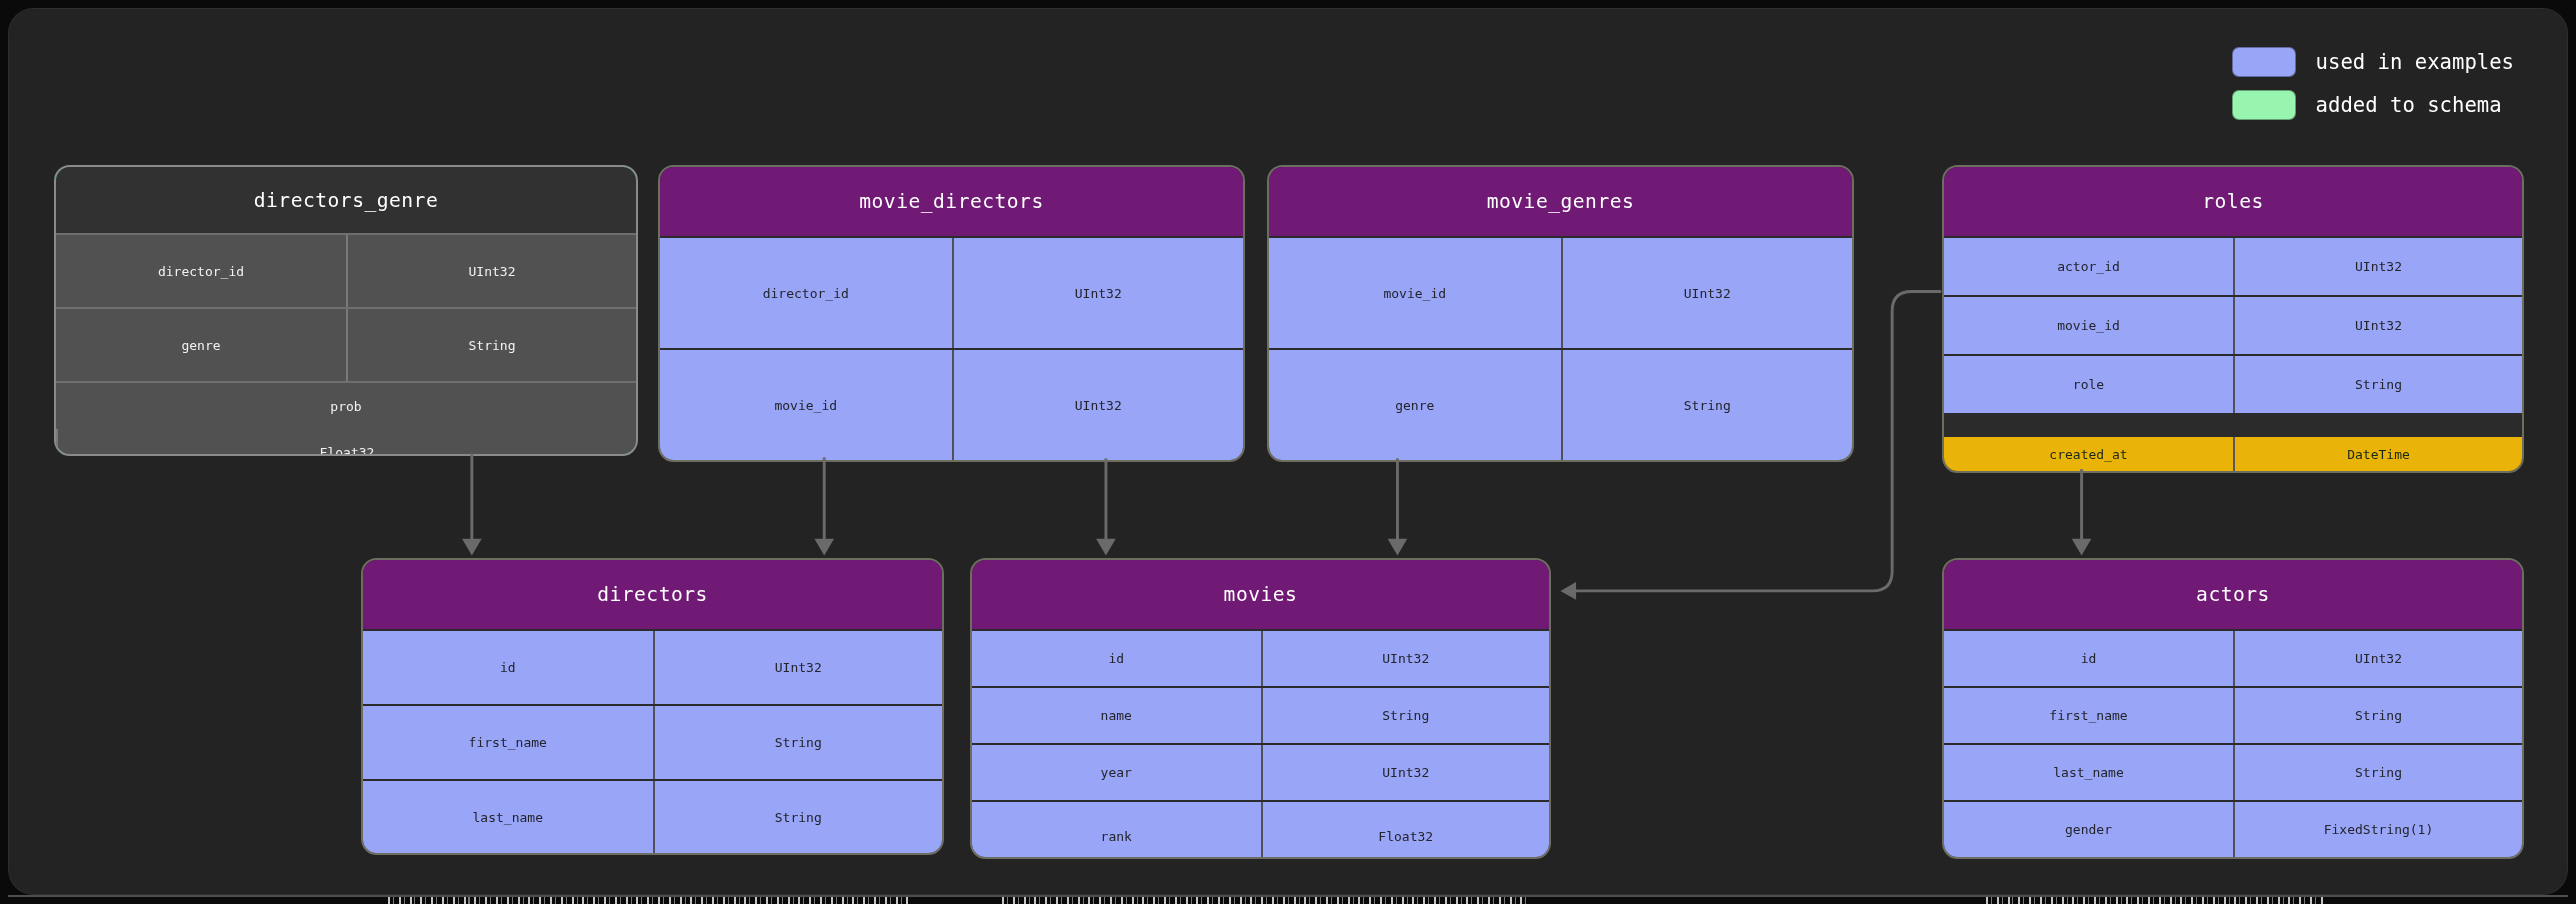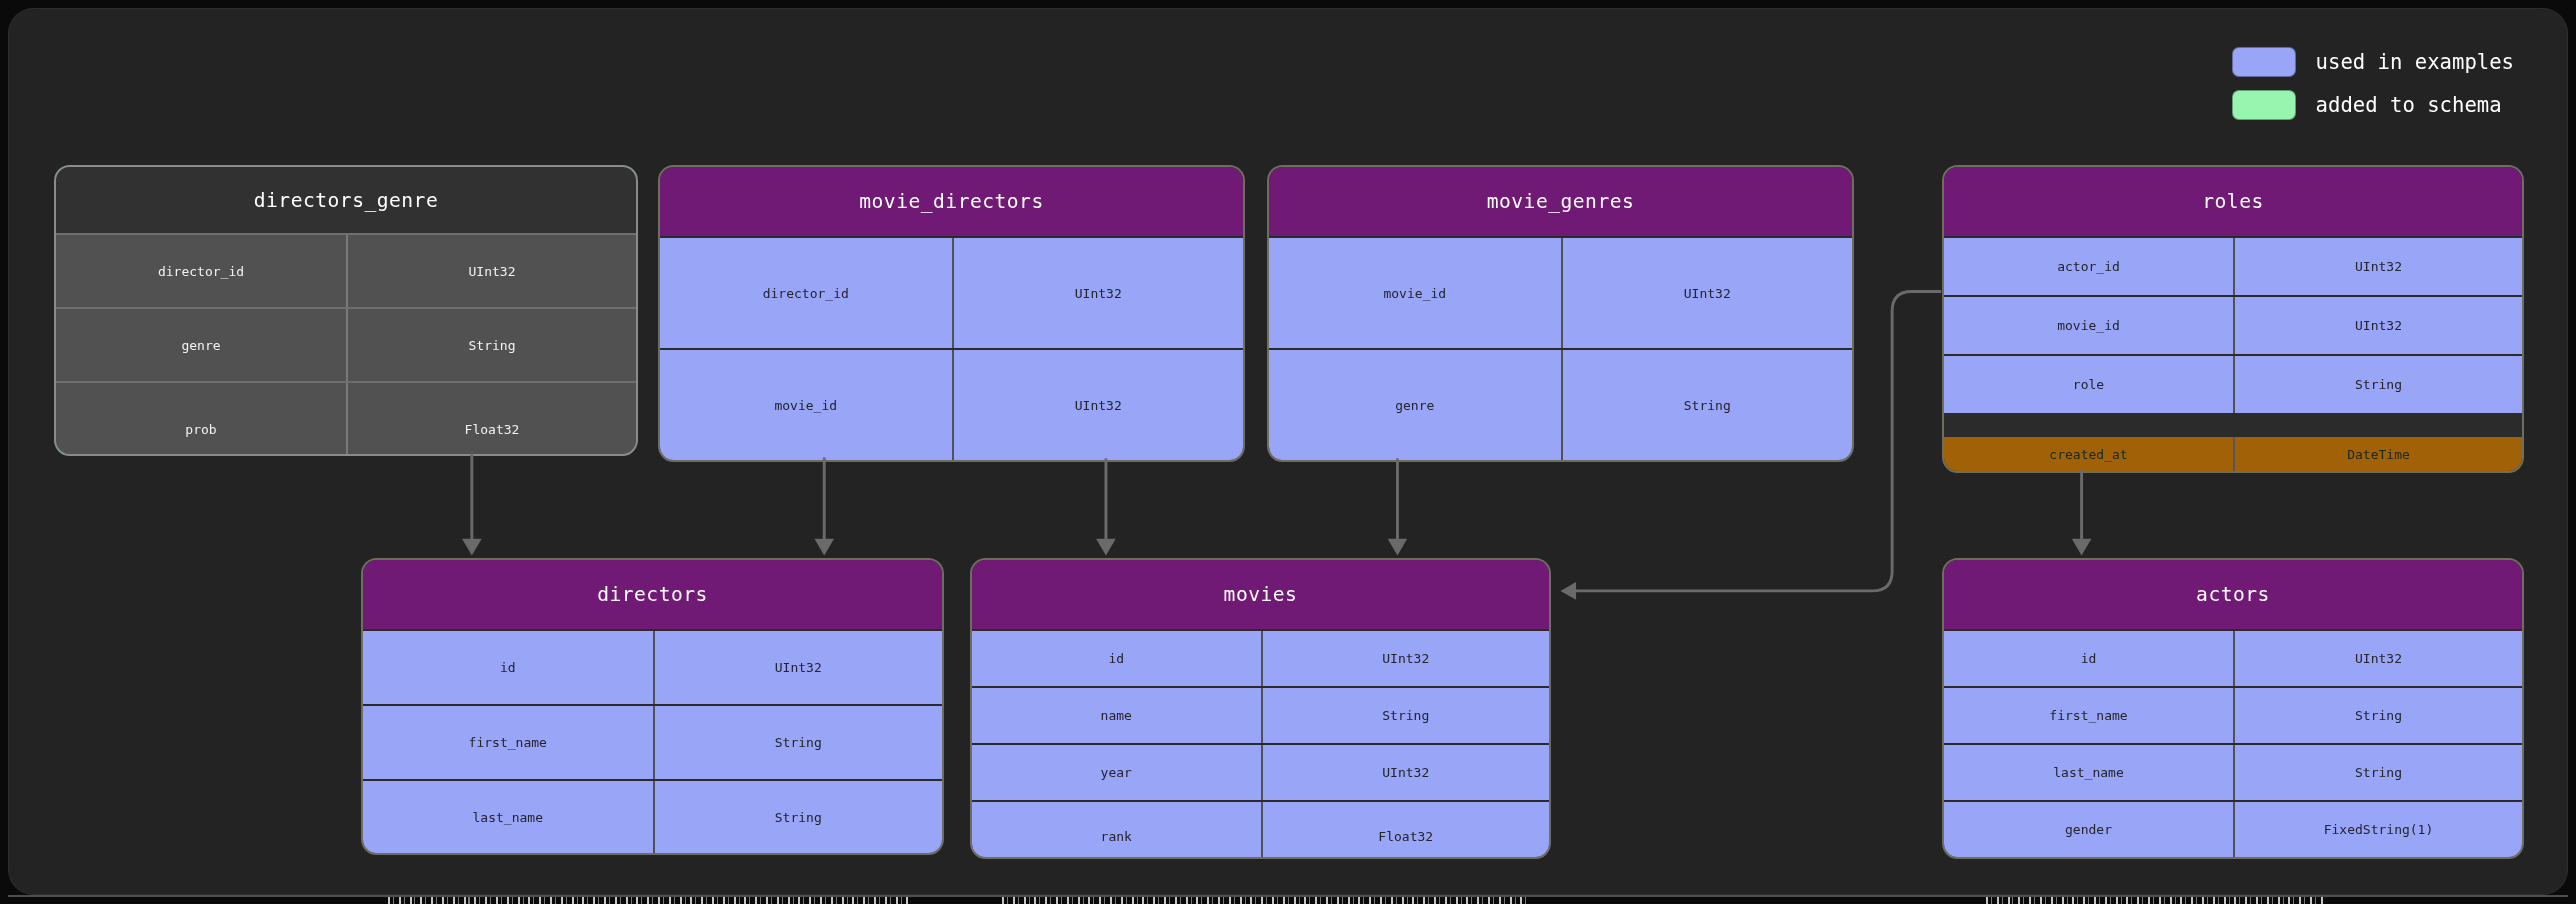--- a/index.html
+++ b/index.html
@@ -21,21 +21,21 @@
   .tbl.blue .tbl-header{background:#701a75;}
   .tbl.dark .tbl-header{background:#313131;}
   .tbl-row{display:flex;width:100%;}
   .tbl.blue .tbl-row{border-top:2.9px solid #2b2b2b;}
   .tbl.dark .tbl-row{border-top:2px solid #6f6f6f;}
   .cell{flex:1 1 50%;display:flex;align-items:center;justify-content:center;font-size:13px;}
   .tbl.blue .cell{background:#99a5f7;color:#23242c;}
   .tbl.blue .cell + .cell{border-left:2px solid #50505a;}
   .tbl.dark .cell{background:#515151;color:#f2f2f2;}
   .tbl.dark .cell + .cell{border-left:2px solid #7a7a7a;}
-  .tbl .tbl-row.added .cell{background:#a16207;color:#17281d;margin-top:22px;}
+  .tbl .tbl-row.added .cell{background:#eab308;color:#17281d;margin-top:22px;}
   .tbl .tbl-row.added .cell + .cell{border-left-color:#55565e;}
 
   
   .legend{position:absolute;left:2232px;top:47px;display:flex;flex-direction:column;gap:12.8px;}
   .legend-item{display:flex;align-items:center;}
   .legend-swatch{width:64px;height:30px;border-radius:6.9px;border:1px solid rgba(0,0,0,.35);}
   .legend-label{margin-left:19.6px;color:#ffffff;font-size:20.6px;white-space:pre;}
 
   
   .bottom-line{position:absolute;left:7.9px;width:2560px;top:895px;height:2px;background:#4e4e4e;}
@@ -54,21 +54,21 @@
       <div class="tbl dark" style="left: 54px; top: 165px; width: 584px; height: 291px;">
         <div class="tbl-header" style="height: 66px;">directors_genre</div>
         <div class="tbl-row" style="height: 74px;">
           <div class="cell">director_id</div>
           <div class="cell">UInt32</div>
         </div>
         <div class="tbl-row" style="height: 74px;">
           <div class="cell">genre</div>
           <div class="cell">String</div>
         </div>
-        <div class="tbl-row" style="height: 94px;">
+        <div class="tbl-row" style="height: 94px; flex-direction: column;">
           <div class="cell">prob</div>
           <div class="cell">Float32</div>
         </div>
       </div>
       <div class="tbl blue" style="left: 658px; top: 165px; width: 587px; height: 297px;">
         <div class="tbl-header" style="height: 69px;">movie_directors</div>
         <div class="tbl-row" style="height: 112px;">
           <div class="cell">director_id</div>
           <div class="cell">UInt32</div>
         </div>

